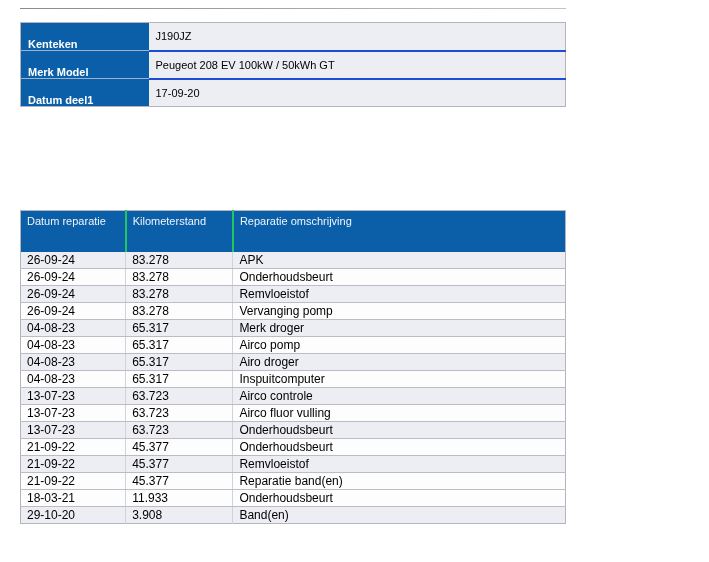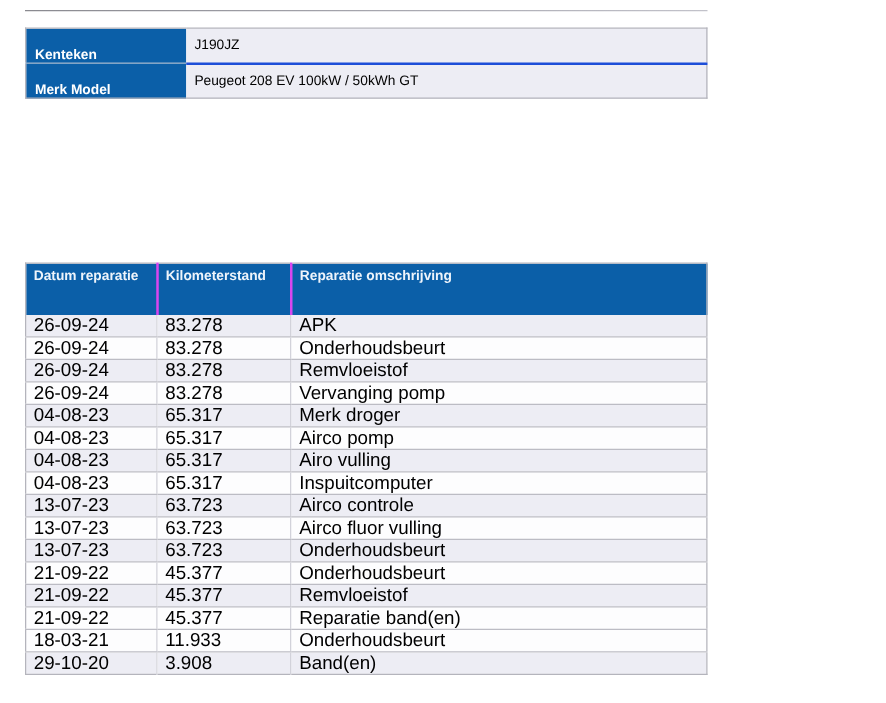--- a/index.html
+++ b/index.html
@@ -61,38 +61,38 @@
   .repair-history {
     position: absolute;
     left: 20px;
     top: 210px;
     width: 546px;
     border: 1px solid #b4b4bc;
   }
   .repair-history thead th {
     background: #0b5fa8;
     color: #eef4fb;
-    font-weight: bold;
+    font-weight: normal;
     text-align: left;
     vertical-align: top;
     padding: 4px 0 16px 6px;
     height: 41px;
     font-size: 11px;
   }
-  .repair-history thead th + th { border-left: 2px solid #d946ef; margin-left: 40px; }
+  .repair-history thead th + th { border-left: 2px solid #22c55e; margin-left: 40px; }
   .repair-history col.c-date { width: 105px; }
   .repair-history col.c-km   { width: 107px; }
   .repair-history col.c-desc { width: 332px; }
   .repair-history tbody td {
     height: 17px;
     padding: 0 0 0 6px;
     vertical-align: middle;
     border-bottom: 1px solid #bcbcc4;
     border-left: 1px solid #d2d2da;
-    font-size: 15px;
+    font-size: 12px;
     white-space: nowrap;
     overflow: hidden;
   }
   .repair-history tbody td:first-child { border-left: none; }
   .repair-history tbody tr:last-child td { border-bottom: none; }
   .repair-history tbody tr.stripe-light td { background: #ededf4; }
   .repair-history tbody tr.stripe-white td { background: #fdfdfe; }
 </style>
 </head>
 <body>
@@ -103,20 +103,24 @@
 
   <table class="vehicle-info">
     <tbody>
         <tr>
           <th>Kenteken</th>
           <td>J190JZ</td>
         </tr>
         <tr>
           <th>Merk Model</th>
           <td>Peugeot 208 EV 100kW / 50kWh GT</td>
+        </tr>
+        <tr>
+          <th>Datum deel1</th>
+          <td>17-09-20</td>
         </tr>
       </tbody>
   </table>
 
   <table class="repair-history">
     <colgroup>
       <col class="c-date">
         <col class="c-km">
         <col class="c-desc">
     </colgroup>
@@ -154,21 +158,21 @@
           <td>Merk droger</td>
         </tr>
         <tr class="stripe-white">
           <td>04-08-23</td>
           <td>65.317</td>
           <td>Airco pomp</td>
         </tr>
         <tr class="stripe-light">
           <td>04-08-23</td>
           <td>65.317</td>
-          <td>Airo vulling</td>
+          <td>Airo droger</td>
         </tr>
         <tr class="stripe-white">
           <td>04-08-23</td>
           <td>65.317</td>
           <td>Inspuitcomputer</td>
         </tr>
         <tr class="stripe-light">
           <td>13-07-23</td>
           <td>63.723</td>
           <td>Airco controle</td>

